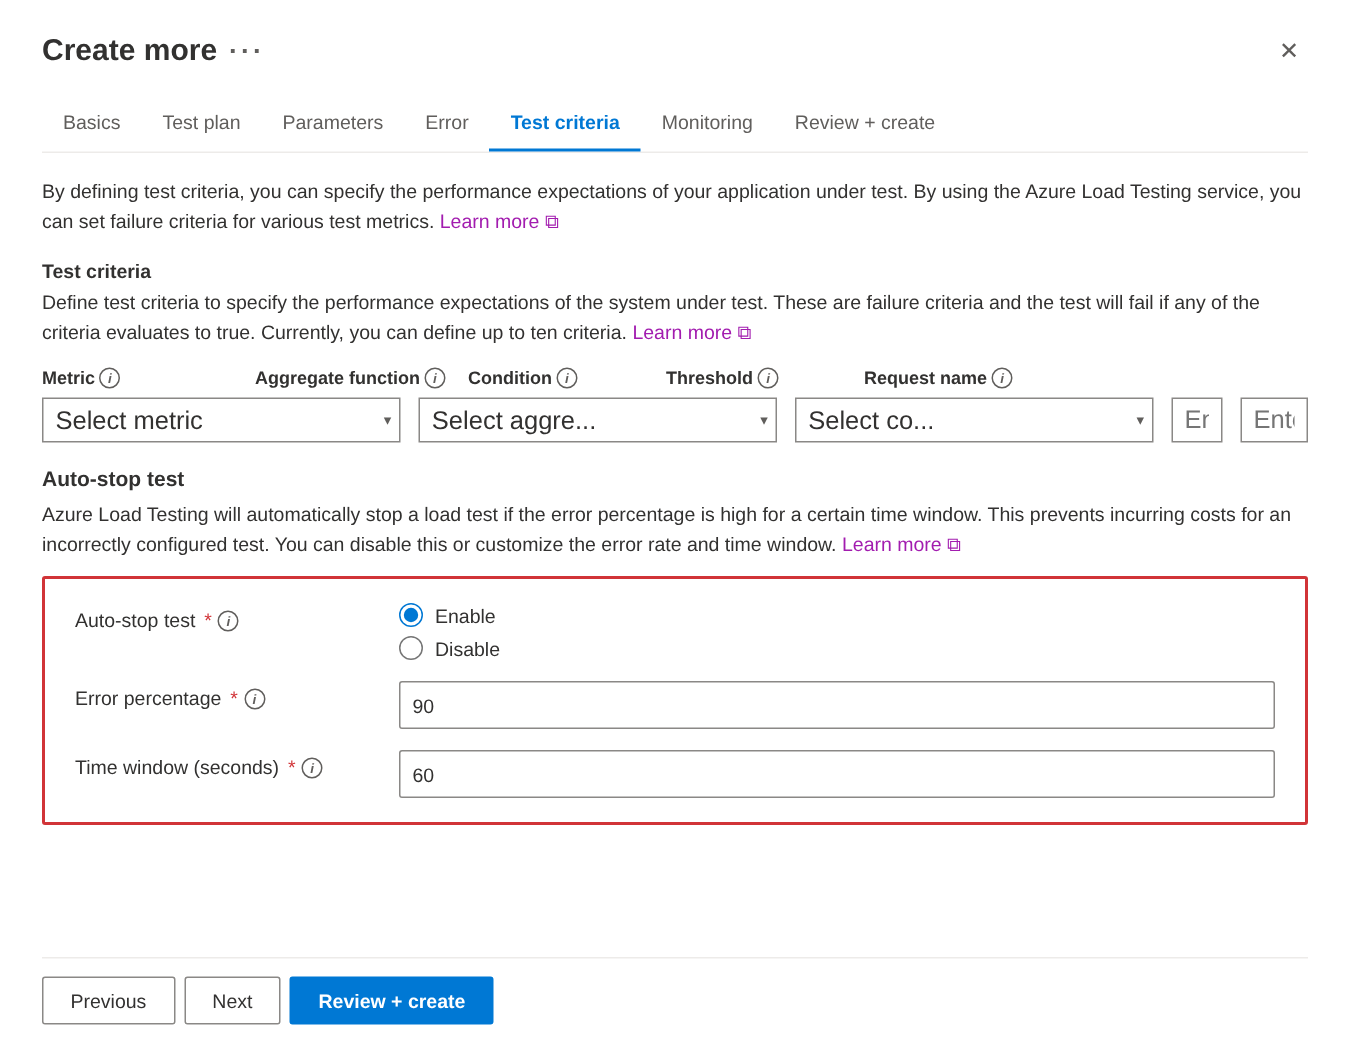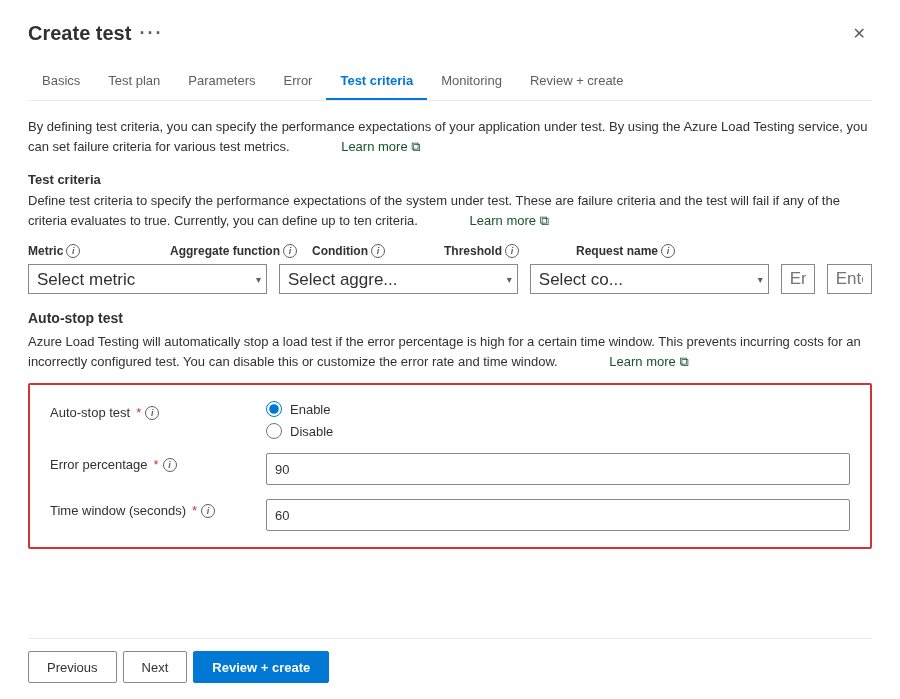--- a/index.html
+++ b/index.html
@@ -73,24 +73,23 @@
     .content {
       flex: 1;
     }
     .intro-text {
       font-size: 13px;
       color: #323130;
       line-height: 1.5;
       margin-bottom: 16px;
     }
     .link {
-      color: #14532d;
+      color: #a21caf;
       text-decoration: none;
       cursor: pointer;
-      margin-left: 48px;
     }
     .section-title {
       font-weight: 700;
       font-size: 13px;
       color: #323130;
       margin-bottom: 4px;
     }
     .section-desc {
       font-size: 13px;
       color: #323130;
@@ -271,21 +270,21 @@
       font-weight: 600;
     }
   </style>
 </head>
 <body>
 
 <div class="dialog">
 
   <div class="dialog-header">
     <div class="dialog-title">
-      <span>Create test</span>
+      <span>Create more</span>
       <span class="dialog-title-dots">···</span>
     </div>
     <button class="close-btn">
       <span>✕</span>
     </button>
   </div>
 
   <div class="tabs">
     <div class="tab">Basics</div>
     <div class="tab">Test plan</div>

